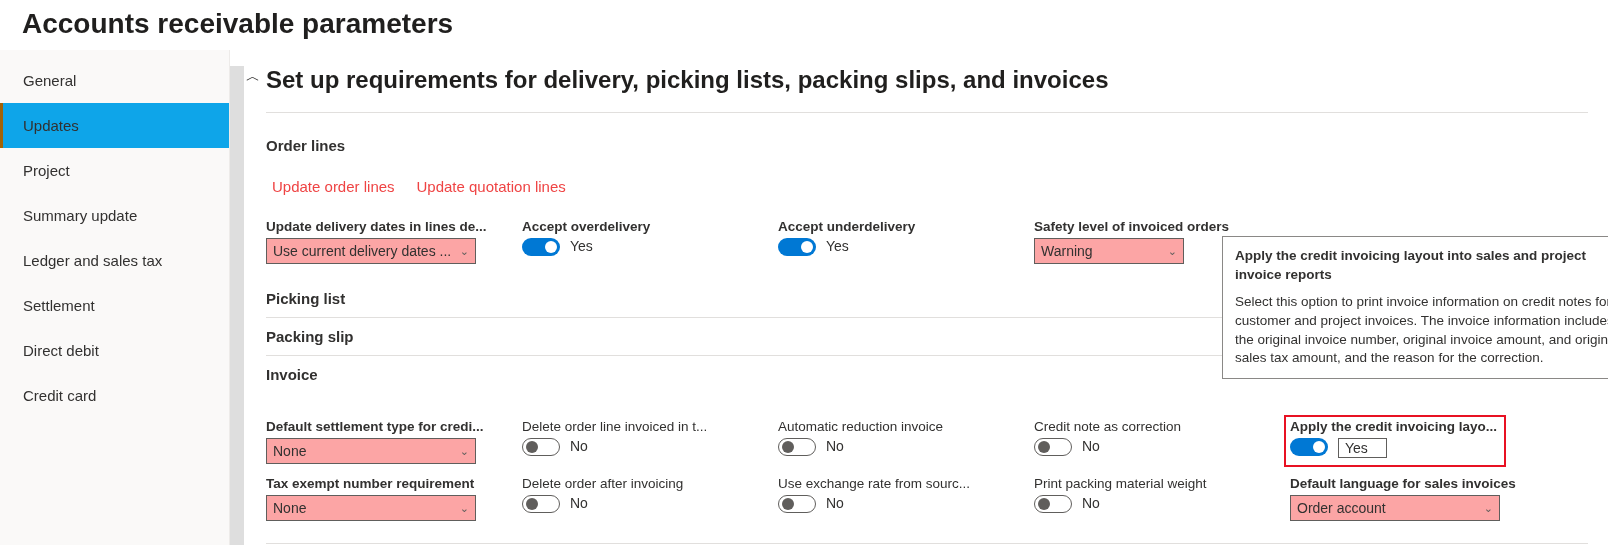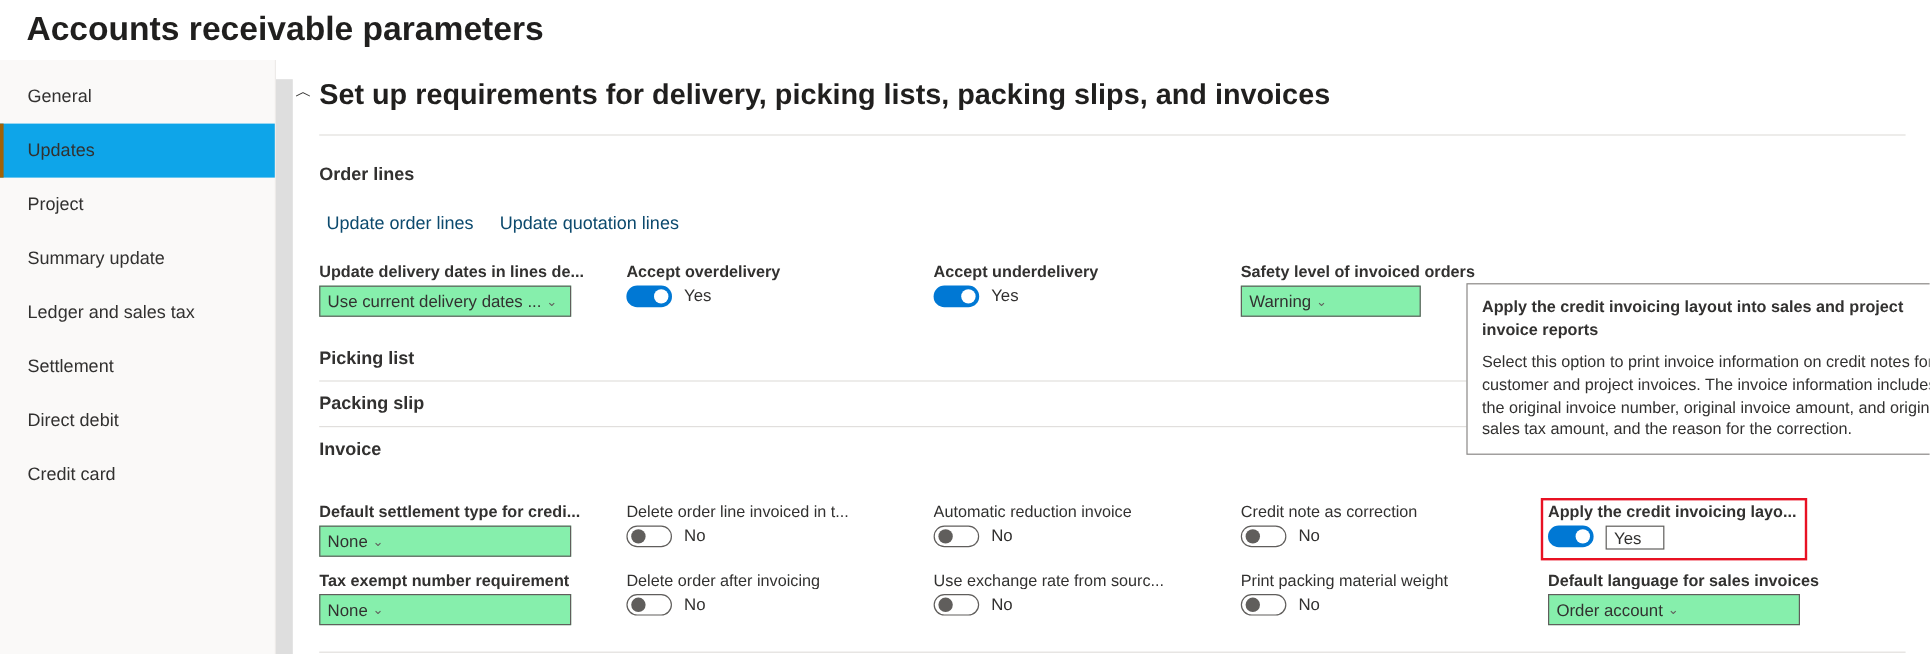--- a/index.html
+++ b/index.html
@@ -88,21 +88,21 @@
       margin-bottom: 0;
     }
     .group-header.open {
       border-bottom: none;
       margin-bottom: 8px;
     }
     .links-row {
       padding: 6px 0 18px 6px;
     }
     .link {
-      color: #0c4a6e;
+      color: #ef4444;
       font-size: 15px;
       margin-right: 18px;
       cursor: pointer;
     }
     .field-row {
       display: flex;
       gap: 12px;
       padding: 6px 0 16px 0;
     }
     .field {
@@ -119,25 +119,25 @@
     }
     .field-label.bold {
       font-weight: 600;
     }
     .select {
       width: 210px;
       height: 26px;
       border: 1px solid #605e5c;
       display: flex;
       align-items: center;
-      justify-content: flex-start;
+      justify-content: space-between;
       padding: 0 6px;
       font-size: 14px;
       cursor: pointer;
-      background: #86efac;
+      background: #fca5a5;
     }
     .select-value {
       white-space: nowrap;
       overflow: hidden;
       text-overflow: ellipsis;
     }
     .chevron-down {
       font-size: 11px;
       color: #605e5c;
       flex-shrink: 0;

